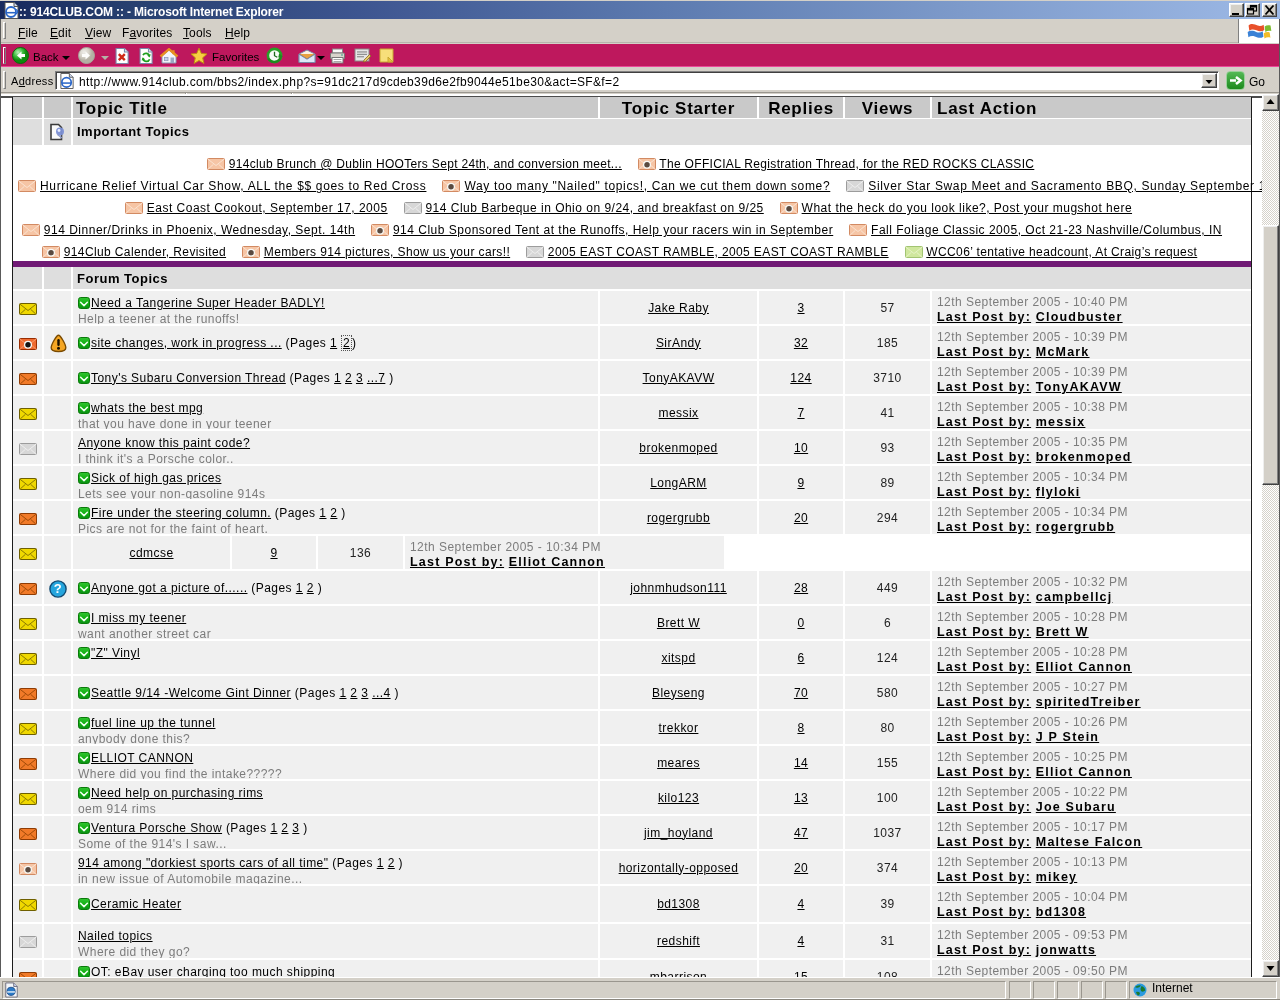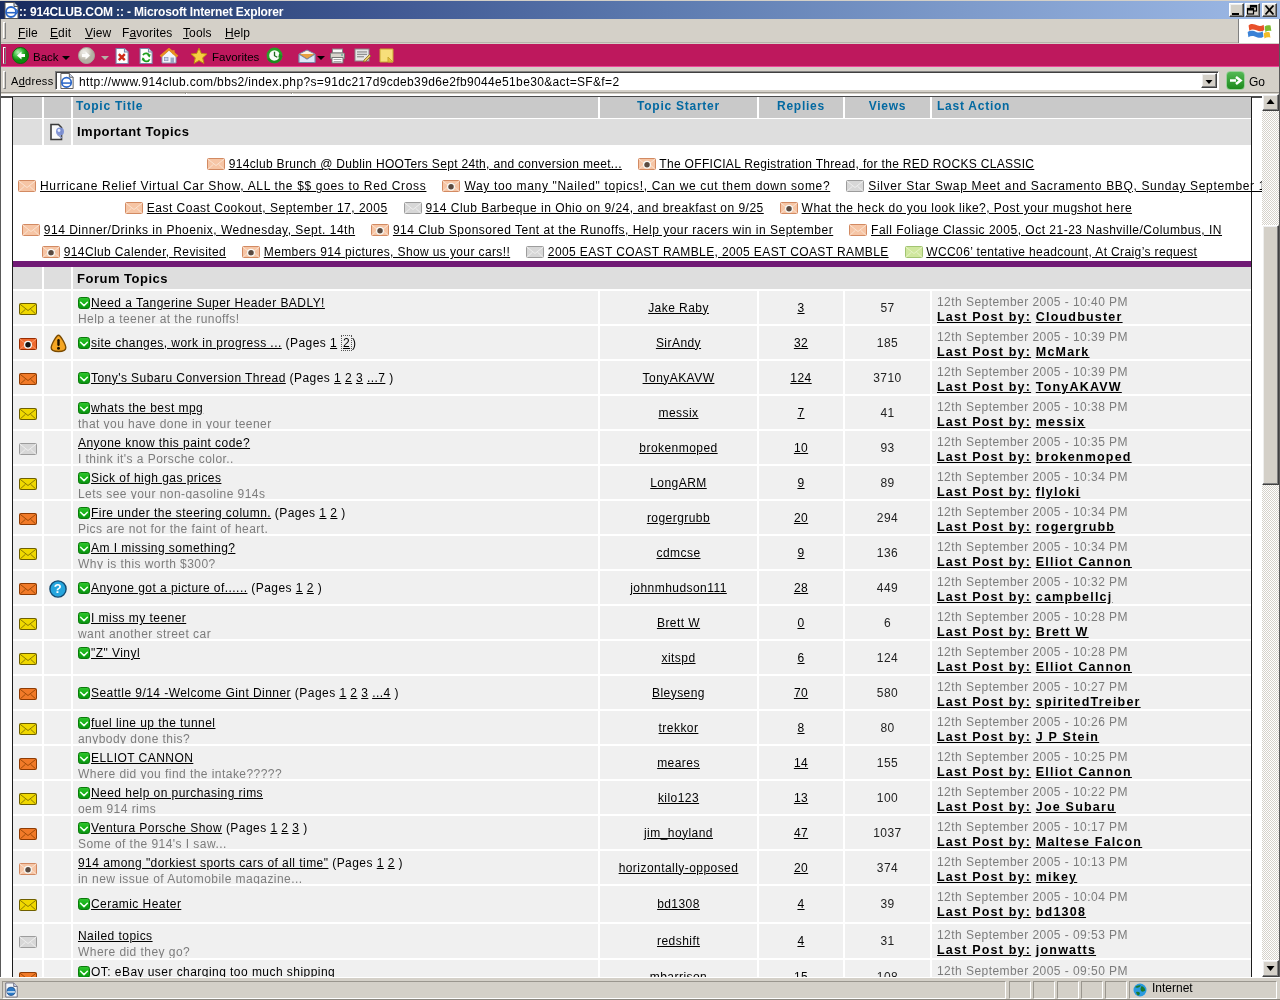--- a/index.html
+++ b/index.html
@@ -30,21 +30,21 @@
 
 #content{left:0;top:94px;width:1262px;height:883px;background:#fff;overflow:hidden}
 #ctop{position:absolute;left:0;top:2px;width:1262px;height:2px;background:#4c4c4c}
 #ftable{position:absolute;left:12px;top:3px;width:1240px;border-left:1px solid #1c1c1c;border-right:1px solid #1c1c1c;background:#fff}
 .trow{display:flex;width:1238px;border-bottom:2px solid #fff;height:35px}
 #hdr{border-bottom:1px solid #fff;height:22px}
 #imp{border-bottom:1px solid #fff;height:27px}
 .c{flex:none;overflow:hidden;position:relative}
 .c1{width:31px}.c2{width:29px}.c3{width:527px}.c4{width:159px}.c5{width:86px}.c6{width:87px}.c7{width:319px}
 .cs{border-right:2px solid #fff}
-#hdr .c{background:#c9c9c9;height:100%;color:#0369a1;font-weight:bold;font-size:12px;letter-spacing:.75px}
+#hdr .c{background:#c9c9c9;height:100%;color:#000000;font-weight:bold;font-size:17px;letter-spacing:.75px}
 #hdr .c3{padding:2px 0 0 3px}#hdr .c4,#hdr .c5,#hdr .c6{padding-top:2px;text-align:center}#hdr .c7{padding:2px 0 0 5px}
 .sect{height:24px}
 .sect .c{background:#dedede;height:100%}
 .sect .lbl{font-size:13px;font-weight:bold;color:#000;letter-spacing:.5px;padding:4px 0 0 4px}
 .row .c{background:#f0f0f0;height:100%;font-size:12px;letter-spacing:.45px}
 .row{overflow:hidden}
 .ic{display:flex;align-items:center;justify-content:center;height:100%;padding:2px 0 0 1px}
 a{color:#000;text-decoration:underline}
 .t3{padding:5px 0 0 5px;color:#000}
 .desc{color:#7c7c7c;padding-top:2px;letter-spacing:.45px}
@@ -706,33 +706,20 @@
                 <rect x="0.5" y="0.5" width="17" height="11" rx="1"></rect>
               </g>
               <path d="M1,1.2 L9,7.5 L17,1.2" fill="none" stroke="#8a7a00"></path>
               <path d="M1.2,11 L6.5,6.2 M16.8,11 L11.5,6.2" fill="none" stroke="#8a7a00"></path>
             </svg>
           </div>
         </div>
 <div class="c c2 cs">
           <div class="ic"></div>
         </div>
-<div class="c c3 cs">
-          <div class="t3"><svg class="genv" width="12" height="12" viewBox="0 0 12 12">
-              <defs>
-                <linearGradient id="gg" x1="0" y1="0" x2="0" y2="1">
-                  <stop offset="0" stop-color="#31c431"></stop>
-                  <stop offset="0.55" stop-color="#12b012"></stop>
-                  <stop offset="1" stop-color="#0a8e14"></stop>
-                </linearGradient>
-              </defs>
-              <rect x="0.5" y="0.5" width="11" height="11" rx="2.2" fill="url(#gg)" stroke="#0a7a0a"></rect>
-              <path d="M2.6,5.2 L6,8.6 L9.4,5.2" fill="none" stroke="#f2fff2" stroke-width="1.5" stroke-linecap="round" stroke-linejoin="round"></path>
-            </svg><a>Am I missing something?</a><div class="desc">Why is this worth $300?</div></div>
-        </div>
 <div class="c c4 cs">
           <div class="cc">
             <a>cdmcse</a>
           </div>
         </div>
 <div class="c c5 cs">
           <div class="cc">
             <a>9</a>
           </div>
         </div>

